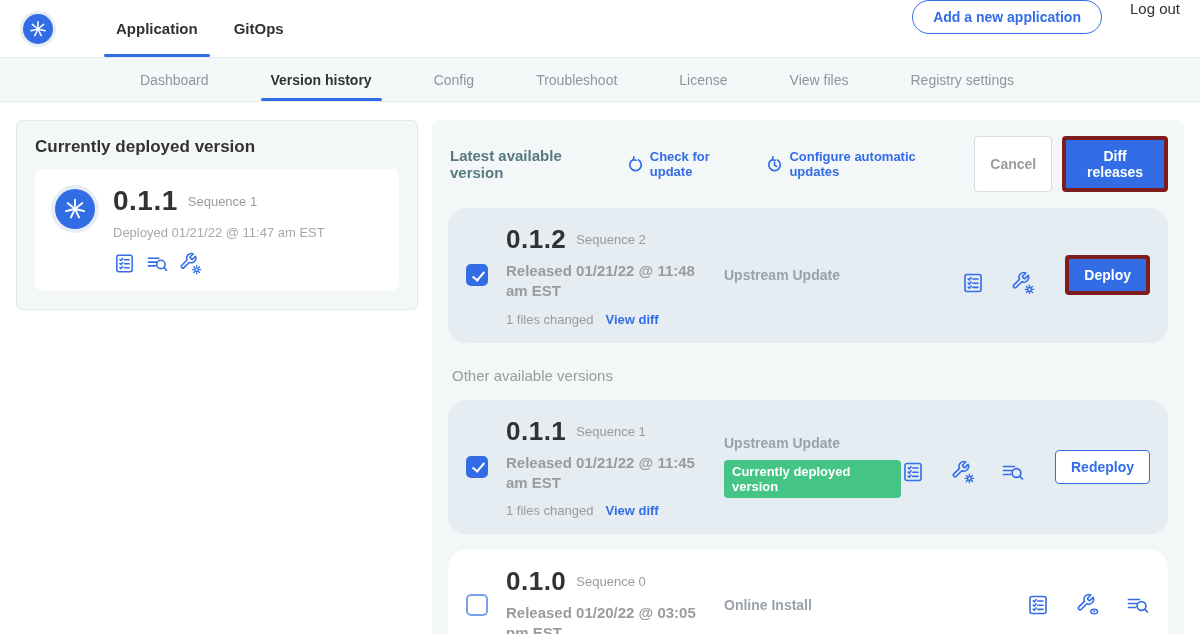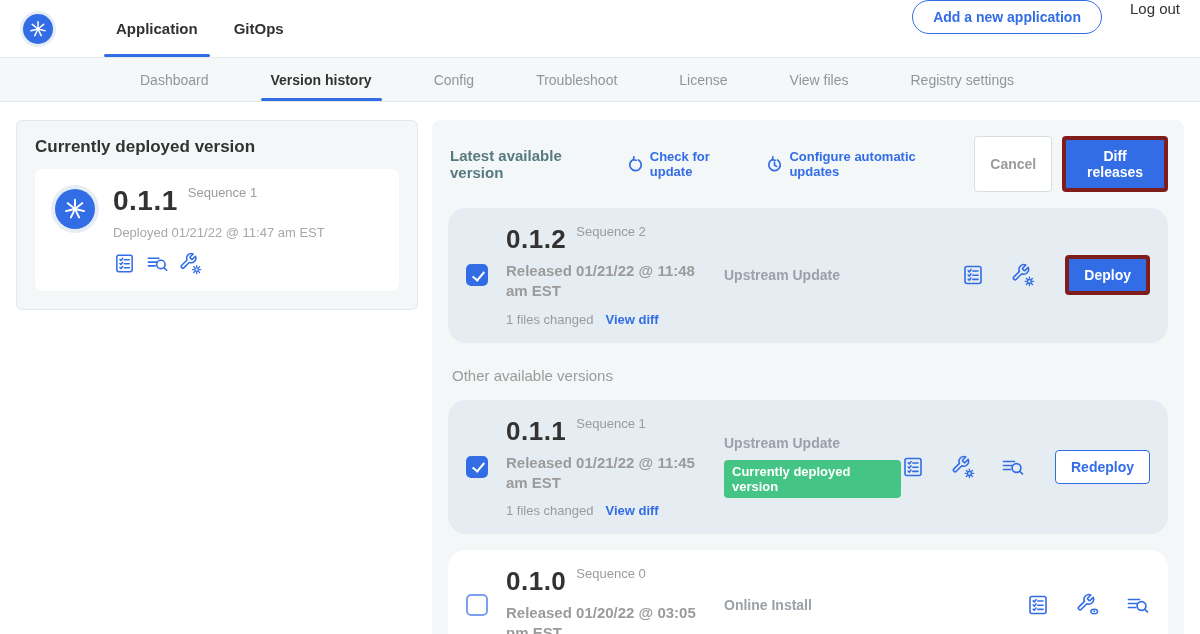--- a/index.html
+++ b/index.html
@@ -65,21 +65,21 @@
   .deployed-card {
     width:402px; background:#f4f7f8; border:1px solid #e3e8eb;
     border-radius:6px; padding:16px 18px 18px;
   }
   .deployed-card h2 { font-size:17px; font-weight:700; color:#323232; margin-bottom:12px; }
   .deployed-inner {
     background:#fff; border-radius:8px; padding:16px; display:flex; gap:14px;
   }
   .logo-ring.big { width:48px; height:48px; align-self:flex-start; cursor:default; }
   .logo-ring.big .logo-circle { width:40px; height:40px; }
-  .version-line { display:flex; align-items:flex-start; }
+  .version-line { display:flex; align-items:center; }
   .version-num { font-size:28px; font-weight:700; color:#323232; letter-spacing:.5px; }
   .sequence { font-size:13px; color:#9b9b9b; margin-left:10px; }
   .deployed-date { font-size:13px; color:#a8a8a8; margin-top:8px; }
   .icon-row { margin-top:12px; display:flex; gap:10px; color:#326de6; }
 
   
   .versions-panel {
     flex:1; background:#f4f7f8; border-radius:8px; padding:16px; min-height:508px;
   }
   .panel-header { display:flex; align-items:center; gap:20px; padding-left:2px; }
@@ -127,21 +127,21 @@
 
   .source-col { flex:1; padding-left:6px; }
   .source { font-size:14px; font-weight:700; color:#9aa1a8; }
   .badge {
     display:inline-block; margin-top:9px; padding:4px 8px; border-radius:4px;
     color:#fff; font-size:13px; font-weight:700;
   }
   .badge.green { background:#44c485; }
   .badge.gray  { background:#b7c3ca; }
 
-  .actions-col { display:flex; align-items:center; gap:26px; color:#326de6; }
+  .actions-col { display:flex; align-items:flex-end; gap:26px; color:#326de6; }
   .actions-col .btn { margin-left:4px; }
 
   .other-title { margin:24px 0 0 4px; font-size:15px; color:#9b9b9b; }
 </style>
 </head>
 <body>
 
 <svg width="0" height="0" style="position:absolute">
   <defs>
     <symbol id="i-k8s" viewBox="0 0 24 24">

